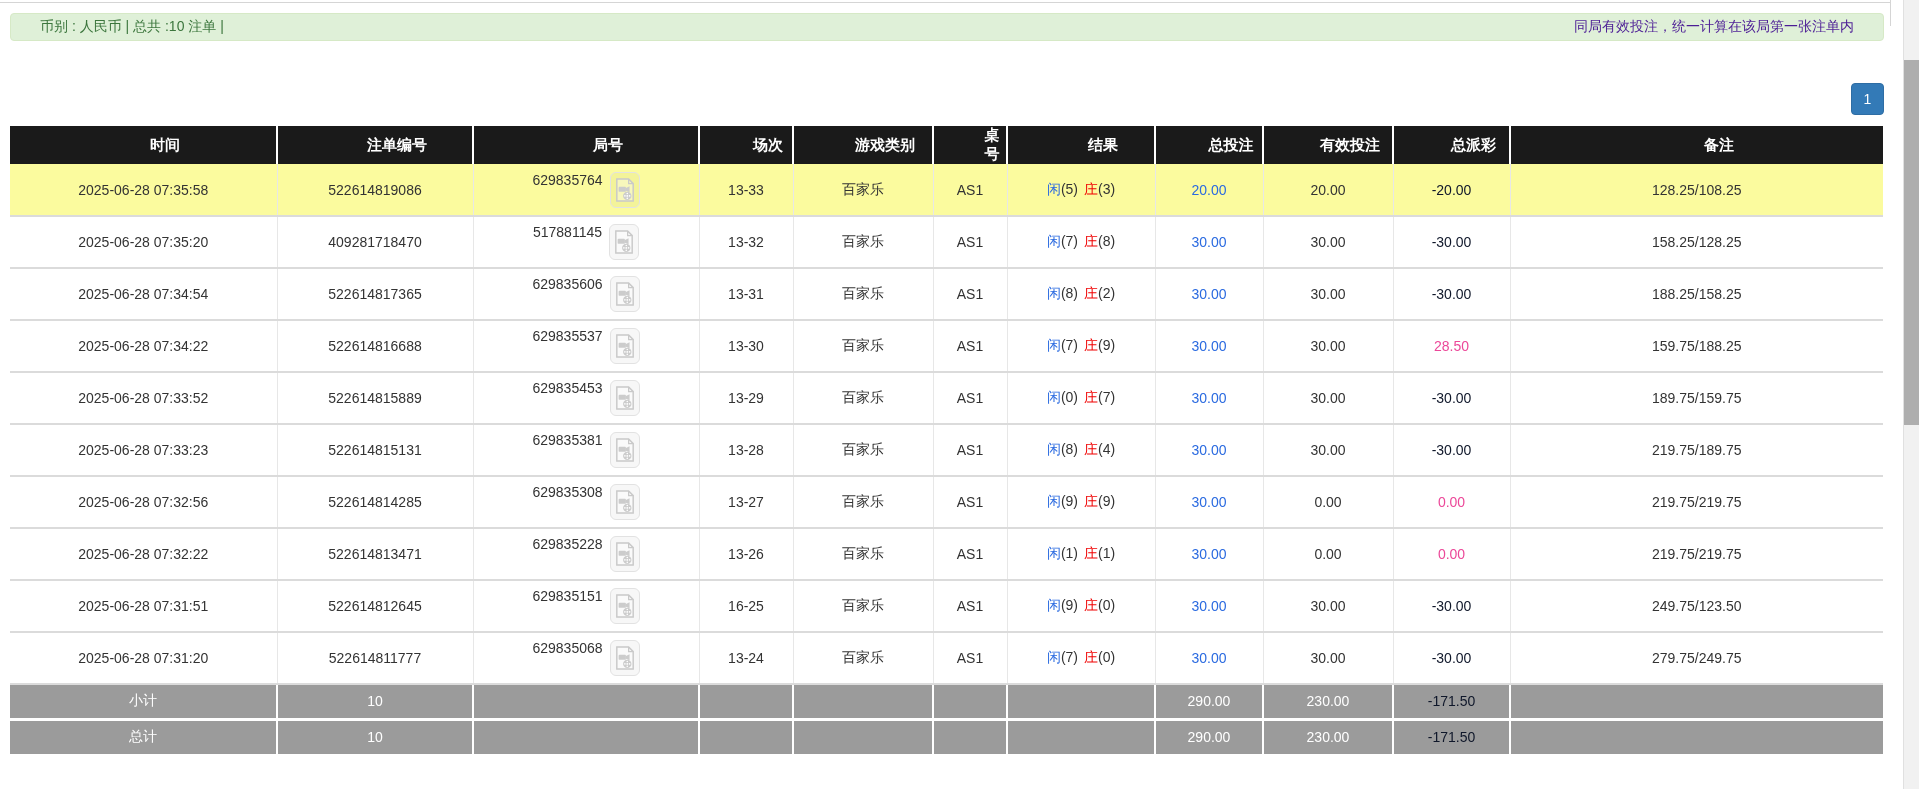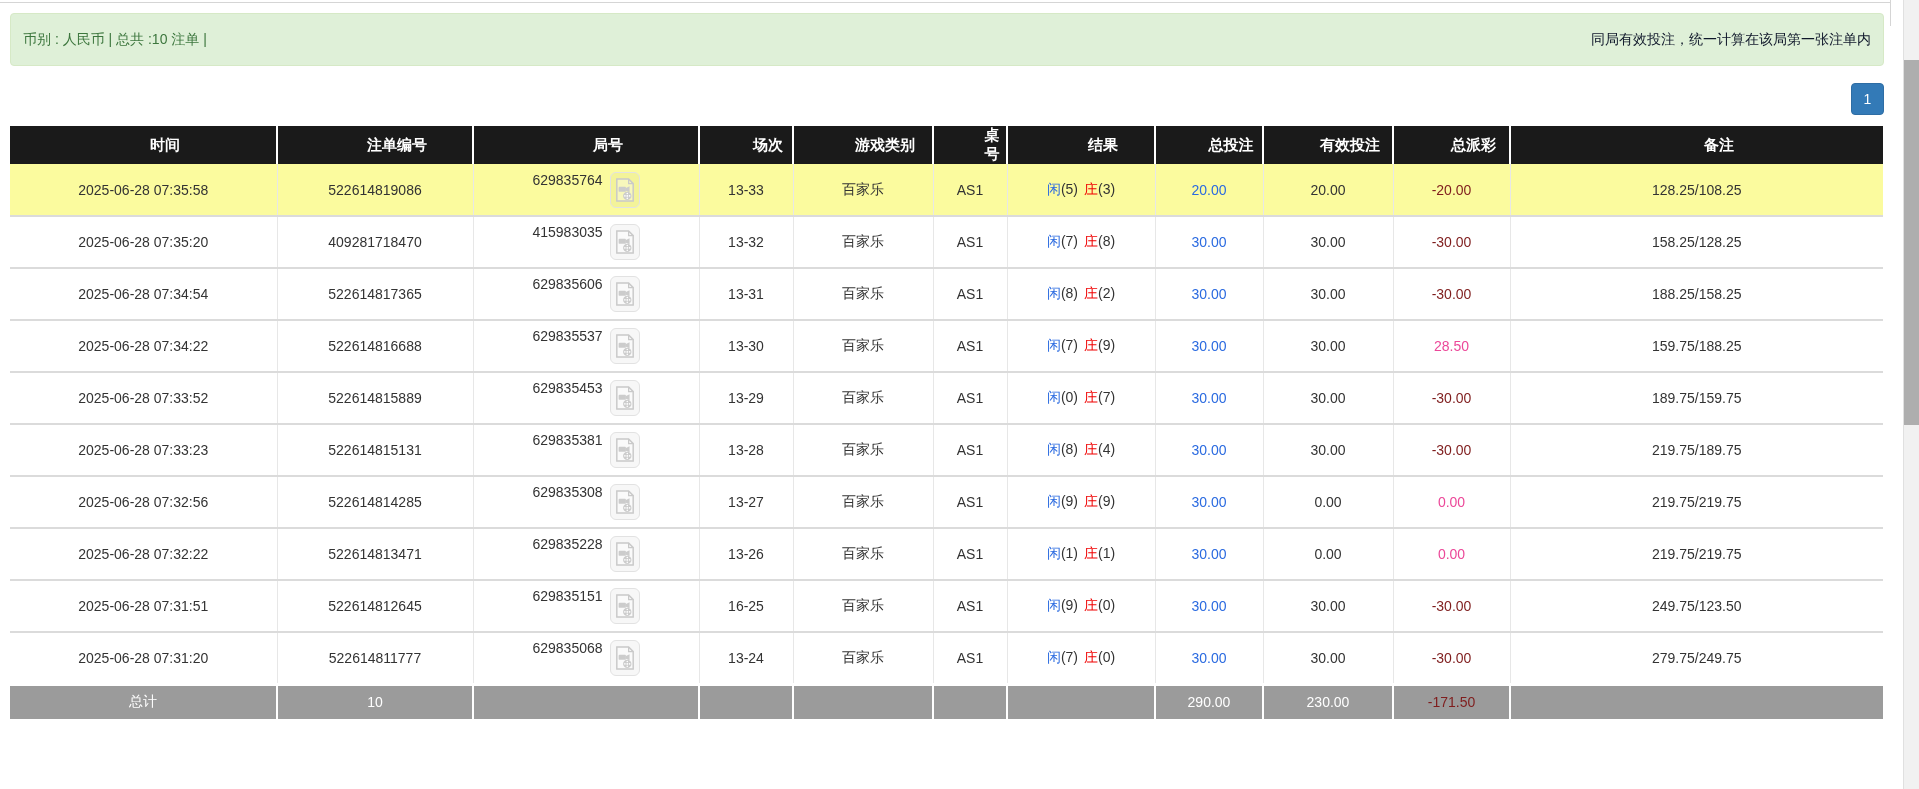--- a/index.html
+++ b/index.html
@@ -7,26 +7,26 @@
               font-family:"Liberation Sans","DejaVu Sans",sans-serif; color:#333; }
   .stage { position:relative; width:1919px; height:789px; }
 
   
   .top-edge { position:absolute; left:0; top:2px; width:1890px; height:0;
               border-top:1px solid #d5d5d5; }
   .top-edge-v { position:absolute; left:1890px; top:0; width:0; height:26px;
                 border-left:1px solid #d5d5d5; }
 
   
-  .notice-bar { position:absolute; left:10px; top:13px; width:1874px; height:53px;
+  .notice-bar { position:absolute; left:10px; top:13px; width:1874px; height:28px;
                 background:#dff0d8; border:1px solid #d6e9c6; border-radius:4px;
                 display:flex; align-items:center; justify-content:space-between;
-                padding:0 12px; font-size:14px; }
+                padding:0 29px; font-size:14px; }
   .notice-left  { color:#3c763d; }
-  .notice-right { color:#0f172a; }
+  .notice-right { color:#4c1d95; }
 
   
   .page-btn { position:absolute; left:1851px; top:83px; width:33px; height:32px;
               background:#337ab7; border:1px solid #2e6da4; border-radius:4px;
               color:#fff; font-size:14px; display:flex; align-items:center;
               justify-content:center; cursor:pointer; }
 
   
   table.records { position:absolute; left:10px; top:126px; width:1873px;
                   border-collapse:collapse; table-layout:fixed; }
@@ -41,21 +41,21 @@
   .round-wrap { display:inline-flex; align-items:flex-start; gap:7px; }
   .video-btn { width:30px; height:36px; border:1px solid #e2e2e2; border-radius:6px;
                background:rgba(0,0,0,0.03); display:inline-flex; align-items:center;
                justify-content:center; cursor:pointer; padding:0; }
 
   .p-lab { color:#2a6ae0; }
   .b-lab { color:#f00000; margin-left:6px; }
   .pts   { color:#333; }
   .bet-link { color:#2a6ae0; cursor:pointer; }
   .pay { color:#ec4899; }
-  .pay.neg { color:#7f1d1d; }
+  .pay.neg { color:#0f172a; }
 
   tr.total-row td { height:35px; background:#9b9b9b; color:#fff;
                     border-right:2px solid #fff; border-bottom:none; font-size:14px; }
   tr.total-row td:last-child { border-right:none; }
   tr.grand td { border-top:3px solid #fff; }
 
   
   .scroll-track { position:absolute; left:1903px; top:0; width:16px; height:789px;
                   background:#f1f1f1; border-left:1px solid #e0e0e0; }
   .scroll-thumb { position:absolute; left:0; top:60px; width:16px; height:365px;
@@ -136,21 +136,21 @@
     <td><span class="bet-link">20.00</span></td>
     <td>20.00</td>
     <td><span class="pay neg">-20.00</span></td>
     <td>128.25/108.25</td>
   </tr>
         <tr class="data-row">
     <td>2025-06-28 07:35:20</td>
     <td>409281718470</td>
     <td>
       <span class="round-wrap">
-        <span>415983035</span>
+        <span>517881145</span>
         <button class="video-btn" title="">
           <svg width="20" height="24" viewBox="0 0 22 26">
             <path d="M2 1 h13 l5 5 v19 H2 z" fill="#ffffff" fill-opacity="0.35" stroke="#c9c9c9" stroke-width="1.6"></path>
             <path d="M15 1 v5 h5" fill="none" stroke="#c9c9c9" stroke-width="1.4"></path>
             <rect x="4" y="9.5" width="8" height="5.5" rx="1" fill="#cccccc"></rect>
             <path d="M12 10.8 L16 9 v6.5 L12 13.7 z" fill="#cccccc"></path>
             <circle cx="13.5" cy="19.5" r="4.6" fill="#cccccc"></circle>
             <circle cx="13.5" cy="19.5" r="1" fill="#ffffff"></circle>
             <circle cx="13.5" cy="16.8" r="0.9" fill="#ffffff"></circle>
             <circle cx="13.5" cy="22.2" r="0.9" fill="#ffffff"></circle>
@@ -427,20 +427,33 @@
     <td>13-24</td>
     <td>百家乐</td>
     <td>AS1</td>
     <td>
       <span class="p-lab">闲</span><span class="pts">(7)</span><span class="b-lab">庄</span><span class="pts">(0)</span>
     </td>
     <td><span class="bet-link">30.00</span></td>
     <td>30.00</td>
     <td><span class="pay neg">-30.00</span></td>
     <td>279.75/249.75</td>
+  </tr>
+        <tr class="total-row">
+    <td>小计</td>
+    <td>10</td>
+    <td></td>
+    <td></td>
+    <td></td>
+    <td></td>
+    <td></td>
+    <td>290.00</td>
+    <td>230.00</td>
+    <td><span class="pay neg">-171.50</span></td>
+    <td></td>
   </tr>
         <tr class="total-row grand">
     <td>总计</td>
     <td>10</td>
     <td></td>
     <td></td>
     <td></td>
     <td></td>
     <td></td>
     <td>290.00</td>

